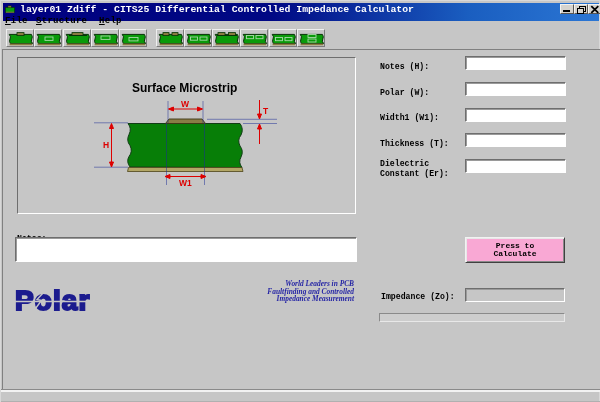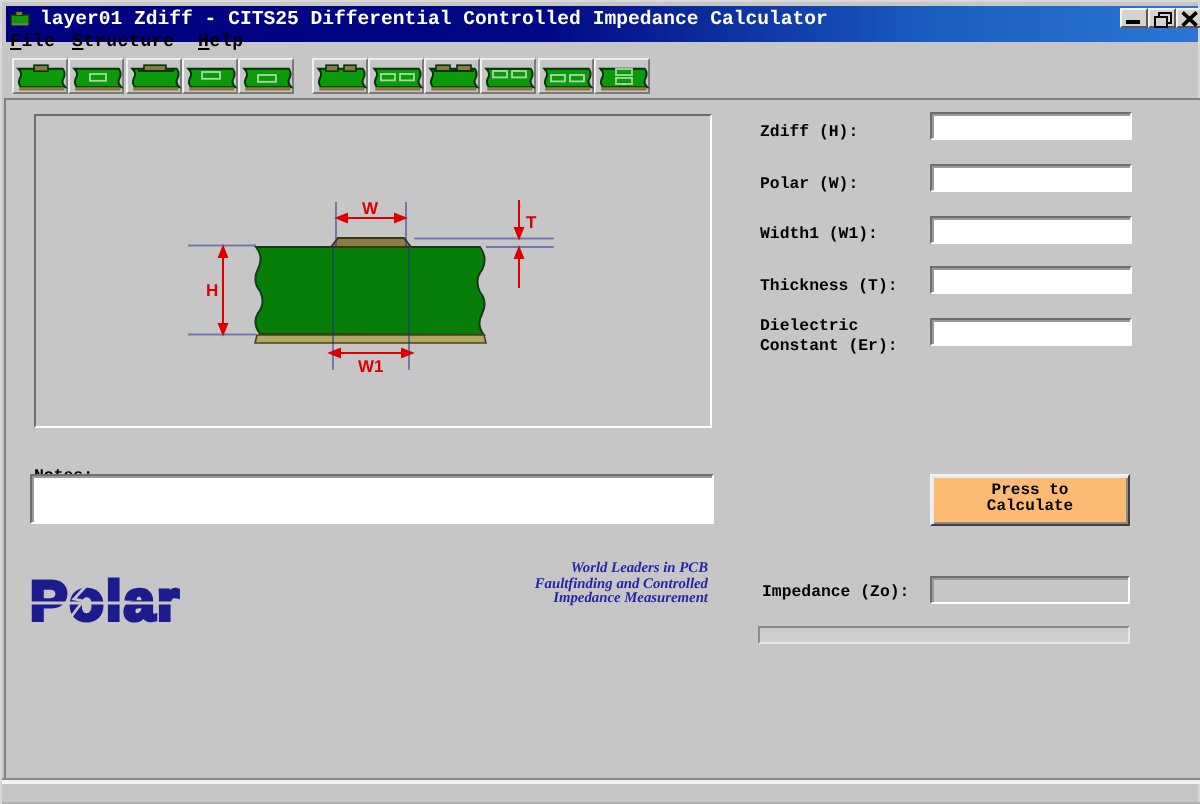--- a/index.html
+++ b/index.html
@@ -36,21 +36,21 @@
 #heading{left:131px;top:80px;width:110px;font-family:"Liberation Sans",sans-serif;
   font-weight:bold;font-size:12px;color:#000;white-space:nowrap;}
 
 .lbl{position:absolute;font-size:8.2px;font-weight:bold;color:#000;white-space:nowrap;line-height:10px;}
 .field{position:absolute;left:464px;width:101px;height:14px;background:#fff;
   border:1px solid;border-color:#6e6e6e #fff #fff #6e6e6e;box-sizing:border-box;
   box-shadow:inset 1px 1px 0 #9a9a9a;}
 #notes{left:14px;top:236px;width:342px;height:25px;background:#fff;
   border:1px solid;border-color:#6e6e6e #fff #fff #6e6e6e;box-sizing:border-box;
   box-shadow:inset 1px 1px 0 #9a9a9a;}
-#press{left:464px;top:236px;width:100px;height:26px;background:#fdba74;
+#press{left:464px;top:236px;width:100px;height:26px;background:#f9a8d4;
   border:1px solid;border-color:#f2f2f2 #404040 #404040 #f2f2f2;box-sizing:border-box;
   box-shadow:inset 1px 1px 0 #e8e8e8, inset -1px -1px 0 #8a8a8a;
   font-size:8px;font-weight:bold;text-align:center;line-height:8.4px;padding-top:4px;}
 #impbox{left:464px;top:287px;width:100px;height:14px;background:#c6c6c6;
   border:1px solid;border-color:#6e6e6e #fff #fff #6e6e6e;box-sizing:border-box;
   box-shadow:inset 1px 1px 0 #9a9a9a;}
 #prog{left:378px;top:312px;width:186px;height:9px;background:#cdcdcd;
   border:1px solid;border-color:#8a8a8a #e8e8e8 #e8e8e8 #8a8a8a;box-sizing:border-box;}
 
 #polar{left:13px;top:284px;width:90px;height:30px;}
@@ -173,20 +173,21 @@
         <svg width="26" height="16" viewBox="0 0 26 16">
           <path d="M1.2,3.4 q2.2,2.3 0.8,4.6 q-1.2,2.3 0.4,4.6 L24.6,12.6 q-2.2,-2.3 -0.8,-4.6 q1.2,-2.3 -0.4,-4.6 Z" fill="#0a9a0a" stroke="#063306" stroke-width="1"></path>
           <rect x="1.6" y="12.6" width="22.6" height="1.7" fill="#8a7a40"></rect>
           <rect x="9" y="3.5" width="8" height="3" fill="#0a9a0a" stroke="#a8d8a8" stroke-width="0.9"></rect>
           <rect x="9" y="8" width="8" height="3" fill="#0a9a0a" stroke="#a8d8a8" stroke-width="0.9"></rect>
         </svg>
       </div>
     </div>
   <div id="client" class="abs"></div>
   <div id="panel" class="abs"></div>
+  <div id="heading" class="abs">Surface Microstrip</div>
   <svg class="abs" style="left:16px;top:56px;" width="338" height="155" viewBox="0 0 338 155">
 
     <path d="M111,66.5 q4,5 1,11 q-3,6 1,11 q3,6 -1,11 q-3,5 1,10.5 L225,110.5 q-4,-5 -1,-10.5 q3,-6 -1,-11 q-3,-6 1,-11 q3,-6 -1,-11.5 Z" fill="#077e07" stroke="#123c16" stroke-width="1"></path>
 
     <path d="M111.5,110.5 L225,110.5 L226,114.5 L110.5,114.5 Z" fill="#b3a766" stroke="#4c4418" stroke-width="0.8"></path>
 
     <path d="M148.5,66.5 L152,62 L185,62 L188.5,66.5 Z" fill="#8a7d46" stroke="#3c3512" stroke-width="0.9"></path>
 
     <g stroke="#1c2c96" stroke-width="1" stroke-opacity="0.5">
       <line x1="151" y1="44" x2="151" y2="66"></line>
@@ -218,21 +219,21 @@
       <path d="M242.5,67 l-2,5 h4 Z"></path>
     </g>
     <g fill="#dd0000" font-family="Liberation Sans,sans-serif" font-weight="bold" font-size="8.5">
       <text x="164" y="50">W</text>
       <text x="86" y="91">H</text>
       <text x="162" y="129">W1</text>
       <text x="246" y="57">T</text>
     </g>
   </svg>
 
-  <span class="lbl" style="left:379px;top:61px;">Zdiff (H):</span>
+  <span class="lbl" style="left:379px;top:61px;">Notes (H):</span>
   <span class="lbl" style="left:379px;top:87px;">Polar (W):</span>
   <span class="lbl" style="left:379px;top:112px;">Width1 (W1):</span>
   <span class="lbl" style="left:379px;top:138px;">Thickness (T):</span>
   <span class="lbl" style="left:379px;top:158px;">Dielectric<br>Constant (Er):</span>
   <div class="field" style="top:55px;"></div>
   <div class="field" style="top:81px;"></div>
   <div class="field" style="top:107px;"></div>
   <div class="field" style="top:132px;"></div>
   <div class="field" style="top:158px;"></div>
   <span class="lbl" style="left:16px;top:221px;margin-top:12px;">Notes:</span>

